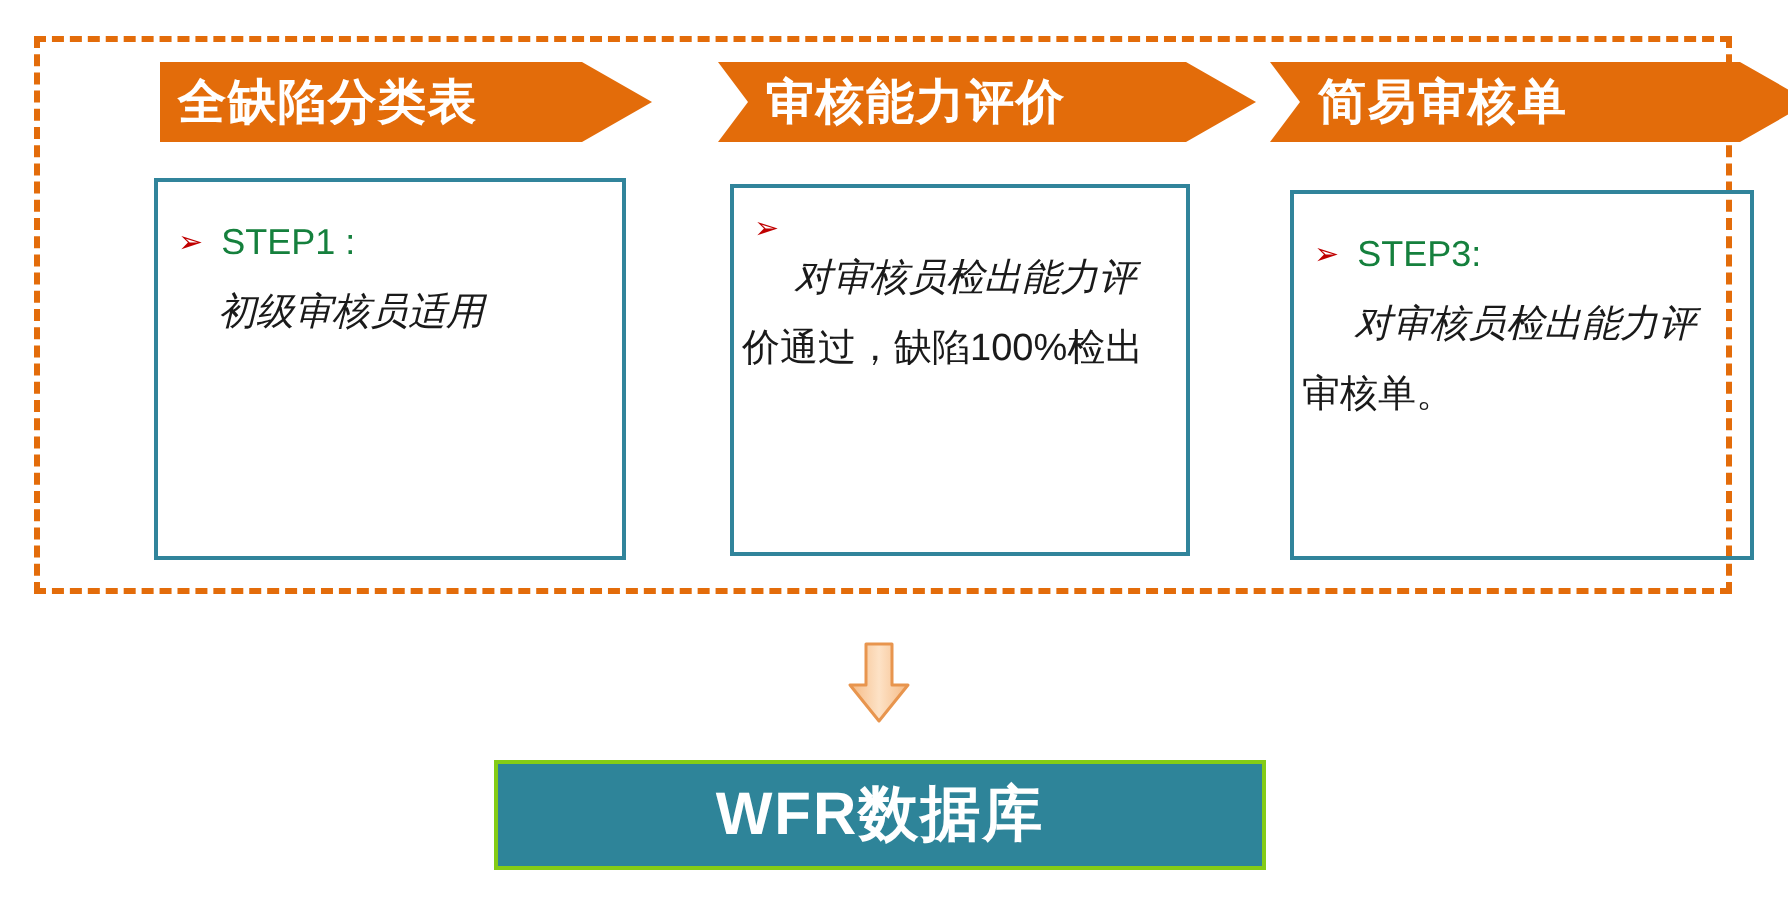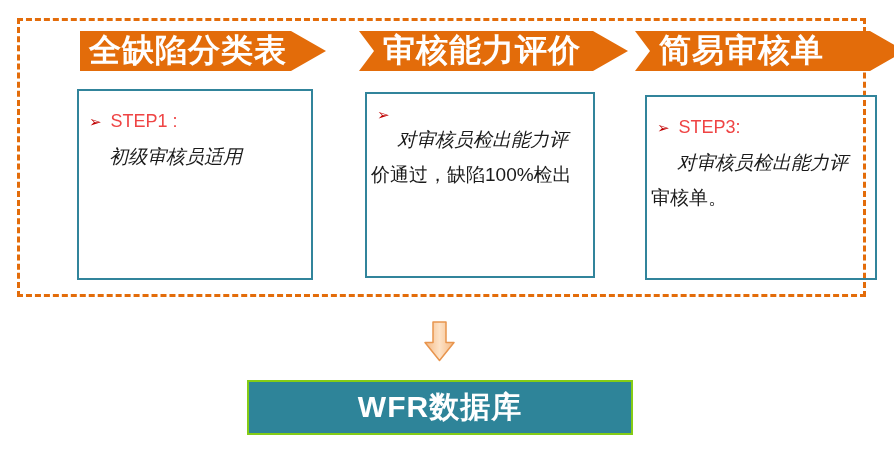--- a/index.html
+++ b/index.html
@@ -11,21 +11,21 @@
   
   .dashed-frame{
     position:absolute;left:17px;top:18px;width:843px;height:273px;
     border:3px dashed #E36C0A;background:transparent;
   }
 
   
   .header-arrow{
     position:absolute;top:31px;height:40px;background:#E36C0A;
     display:flex;align-items:center;
-    color:#fff;font-weight:bold;font-size:32px;letter-spacing:1px;
+    color:#fff;font-weight:bold;font-size:24px;letter-spacing:1px;
   }
   .header-arrow .hdr-label{white-space:nowrap;}
   .arrow-pentagon{
     clip-path:polygon(0 0, calc(100% - 35px) 0, 100% 50%, calc(100% - 35px) 100%, 0 100%);
     padding-left:9px;
   }
   .arrow-chevron{
     clip-path:polygon(0 0, calc(100% - 35px) 0, 100% 50%, calc(100% - 35px) 100%, 0 100%, 15px 50%);
     padding-left:24px;
   }
@@ -38,21 +38,21 @@
     position:absolute;border:2px solid #31849B;background:transparent;
     box-sizing:border-box;color:#1a1a1a;font-size:19px;line-height:35px;
     padding-top:13px;
   }
   #box1{left:77px;top:89px;width:236px;height:191px;}
   #box2{left:365px;top:92px;width:230px;height:186px;}
   #box3{left:645px;top:95px;width:232px;height:185px;}
 
   .bullet-row{display:flex;align-items:center;margin-left:10px;}
   .bullet{color:#C00000;font-size:15px;margin-right:9px;line-height:1;}
-  .step-label{font-size:18px;color:#ef4444;}
+  .step-label{font-size:18px;color:#15803d;}
   .body-line{white-space:nowrap;}
   .indent{margin-left:30px;font-style:italic;}
   .flush{margin-left:4px;}
 
   
   .down-arrow{position:absolute;left:423px;top:321px;width:33px;height:41px;}
 
   
   .result-bar{
     position:absolute;left:247px;top:380px;width:386px;height:55px;

